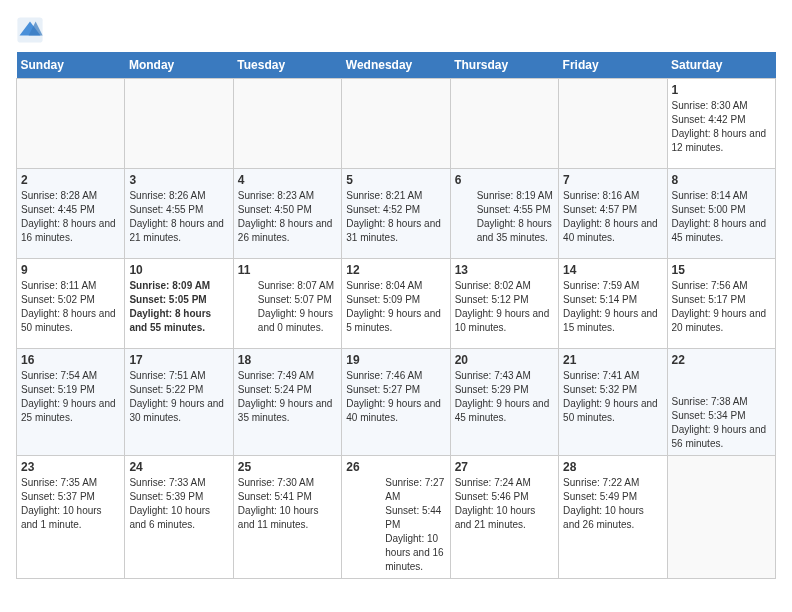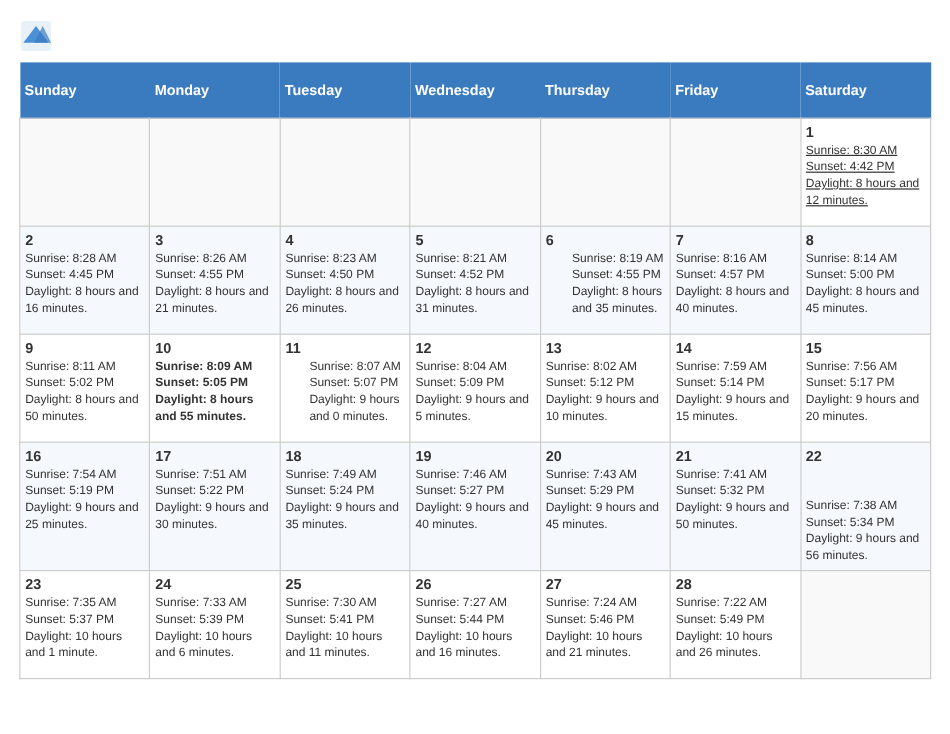--- a/index.html
+++ b/index.html
@@ -48,21 +48,21 @@
       color: #555;
     }
     table {
       width: 100%;
       border-collapse: collapse;
       font-size: 11px;
     }
     thead tr th {
       background-color: #3a7abf;
       color: #fff;
-      padding: 16px 4px;
+      padding: 6px 4px;
       text-align: left;
       font-size: 12px;
       font-weight: bold;
     }
     tbody tr td {
       border: 1px solid #ccc;
       vertical-align: top;
       padding: 4px;
       height: 90px;
       width: calc(100% / 7);
@@ -124,21 +124,21 @@
   <tbody id="calendar-body">
       <tr>
         <td class="empty"></td>
         <td class="empty"></td>
         <td class="empty"></td>
         <td class="empty"></td>
         <td class="empty"></td>
         <td class="empty"></td>
         <td>
           <div class="day-number">1</div>
-          <div class="day-info" style="white-space: pre-line; text-decoration: underline;">Sunrise: 8:30 AM
+          <div class="day-info" style="white-space: pre-line;">Sunrise: 8:30 AM
 Sunset: 4:42 PM
 Daylight: 8 hours and 12 minutes.</div>
         </td>
       </tr>
       <tr>
         <td>
           <div class="day-number">2</div>
           <div class="day-info" style="white-space: pre-line;">Sunrise: 8:28 AM
 Sunset: 4:45 PM
 Daylight: 8 hours and 16 minutes.</div>
@@ -282,21 +282,21 @@
 Daylight: 10 hours and 6 minutes.</div>
         </td>
         <td>
           <div class="day-number">25</div>
           <div class="day-info" style="white-space: pre-line;">Sunrise: 7:30 AM
 Sunset: 5:41 PM
 Daylight: 10 hours and 11 minutes.</div>
         </td>
         <td>
           <div class="day-number">26</div>
-          <div class="day-info" style="white-space: pre-line;">Sunrise: 7:27 AM
+          <div class="day-info" style="white-space: pre-line; margin-left: 39px;">Sunrise: 7:27 AM
 Sunset: 5:44 PM
 Daylight: 10 hours and 16 minutes.</div>
         </td>
         <td>
           <div class="day-number">27</div>
           <div class="day-info" style="white-space: pre-line;">Sunrise: 7:24 AM
 Sunset: 5:46 PM
 Daylight: 10 hours and 21 minutes.</div>
         </td>
         <td>

